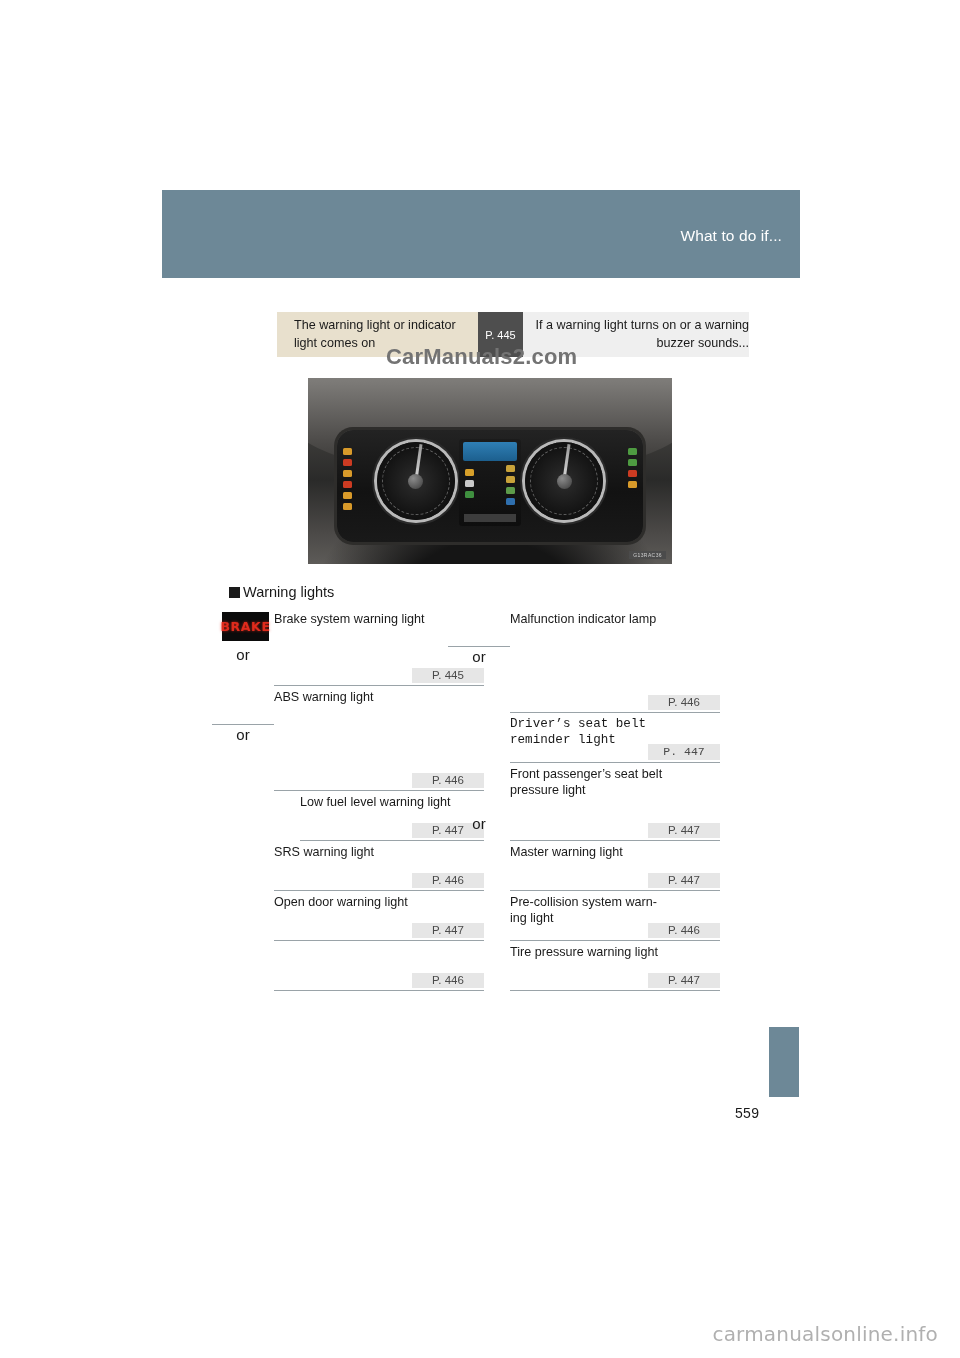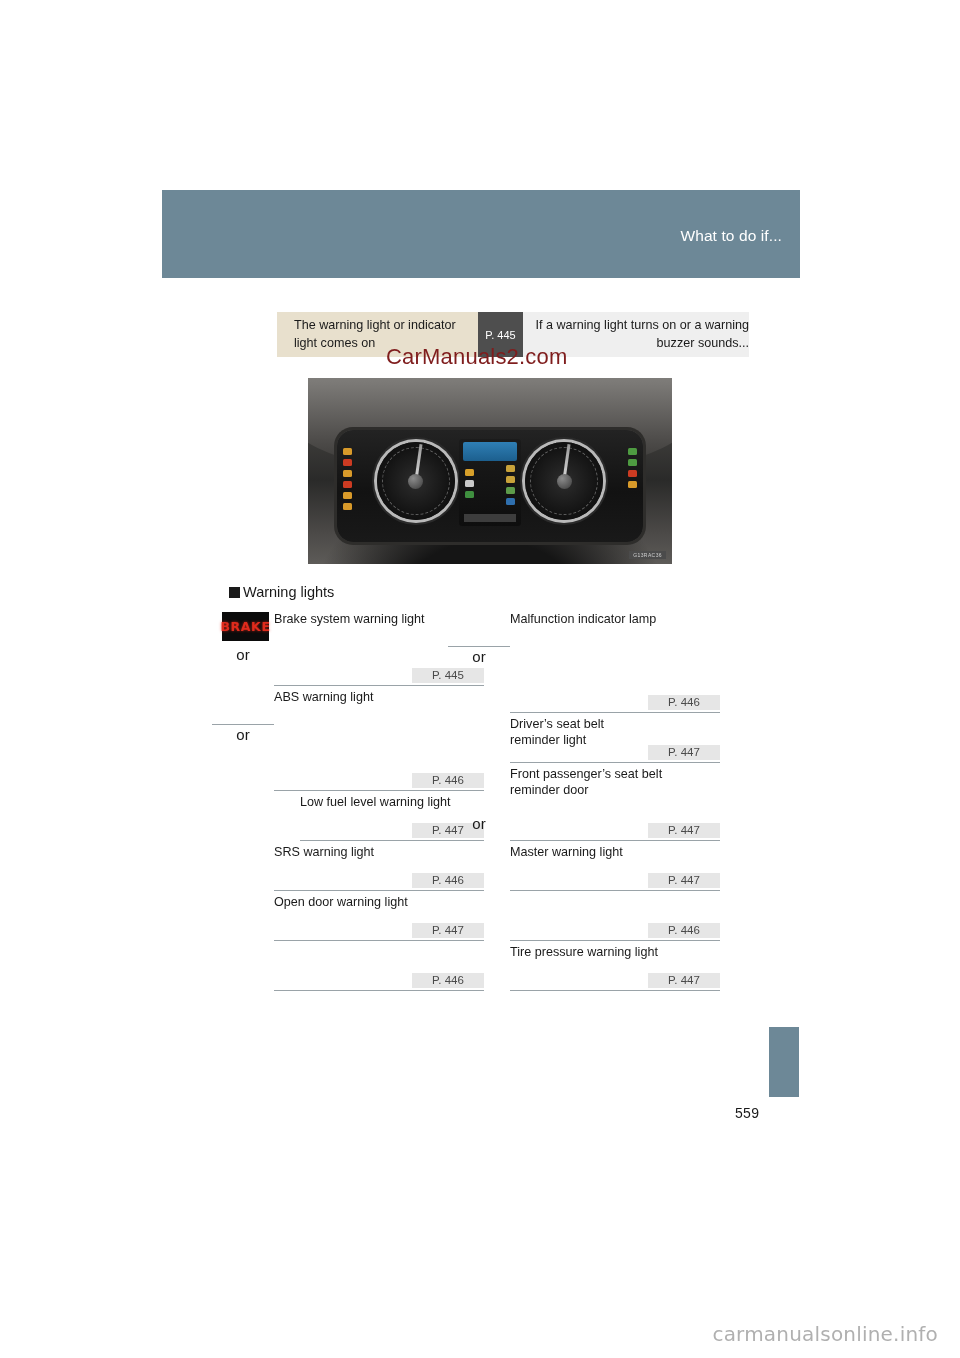--- a/index.html
+++ b/index.html
@@ -100,22 +100,22 @@
     color: #1a1a1a;
     white-space: nowrap;
   }
 
   
   .watermark-cm2 {
     position: absolute;
     left: 386px;
     top: 344px;
     font-size: 22px;
-    font-weight: normal;
-    color: #7f1d1d;
+    font-weight: bold;
+    color: #737373;
     letter-spacing: 0.2px;
     pointer-events: none;
   }
 
   
   .cluster-photo {
     position: absolute;
     left: 308px;
     top: 378px;
     width: 364px;
@@ -476,40 +476,42 @@
         <div class="wl-ref">P. 446</div>
       </div>
     </div>
   <div class="wl-col right" id="wl-right">
       <div class="wl-row" style="height: 105px;">
         <div class="wl-icon-slot blank"></div>
         <div class="wl-or ruled" style="top: 38px;">or</div>
         <div class="wl-label">Malfunction indicator lamp</div>
         <div class="wl-ref">P. 446</div>
       </div>
-      <div class="wl-row" style="height: 50px;">
+      <div class="wl-row" style="height: 50px; font-family: Liberation Mono, monospace;">
         <div class="wl-icon-slot blank"></div>
         <div class="wl-label">Driver’s seat belt
 reminder light</div>
         <div class="wl-ref">P. 447</div>
       </div>
       <div class="wl-row" style="height: 78px;">
         <div class="wl-icon-slot blank"></div>
         <div class="wl-or" style="top: 52px;">or</div>
         <div class="wl-label">Front passenger’s seat belt
-reminder door</div>
+pressure light</div>
         <div class="wl-ref">P. 447</div>
       </div>
       <div class="wl-row" style="height: 50px;">
         <div class="wl-icon-slot blank"></div>
         <div class="wl-label">Master warning light</div>
         <div class="wl-ref">P. 447</div>
       </div>
       <div class="wl-row" style="height: 50px;">
         <div class="wl-icon-slot blank"></div>
+        <div class="wl-label">Pre-collision system warn-
+ing light</div>
         <div class="wl-ref">P. 446</div>
       </div>
       <div class="wl-row" style="height: 50px;">
         <div class="wl-icon-slot blank"></div>
         <div class="wl-label">Tire pressure warning light</div>
         <div class="wl-ref">P. 447</div>
       </div>
     </div>
 </div>
 

